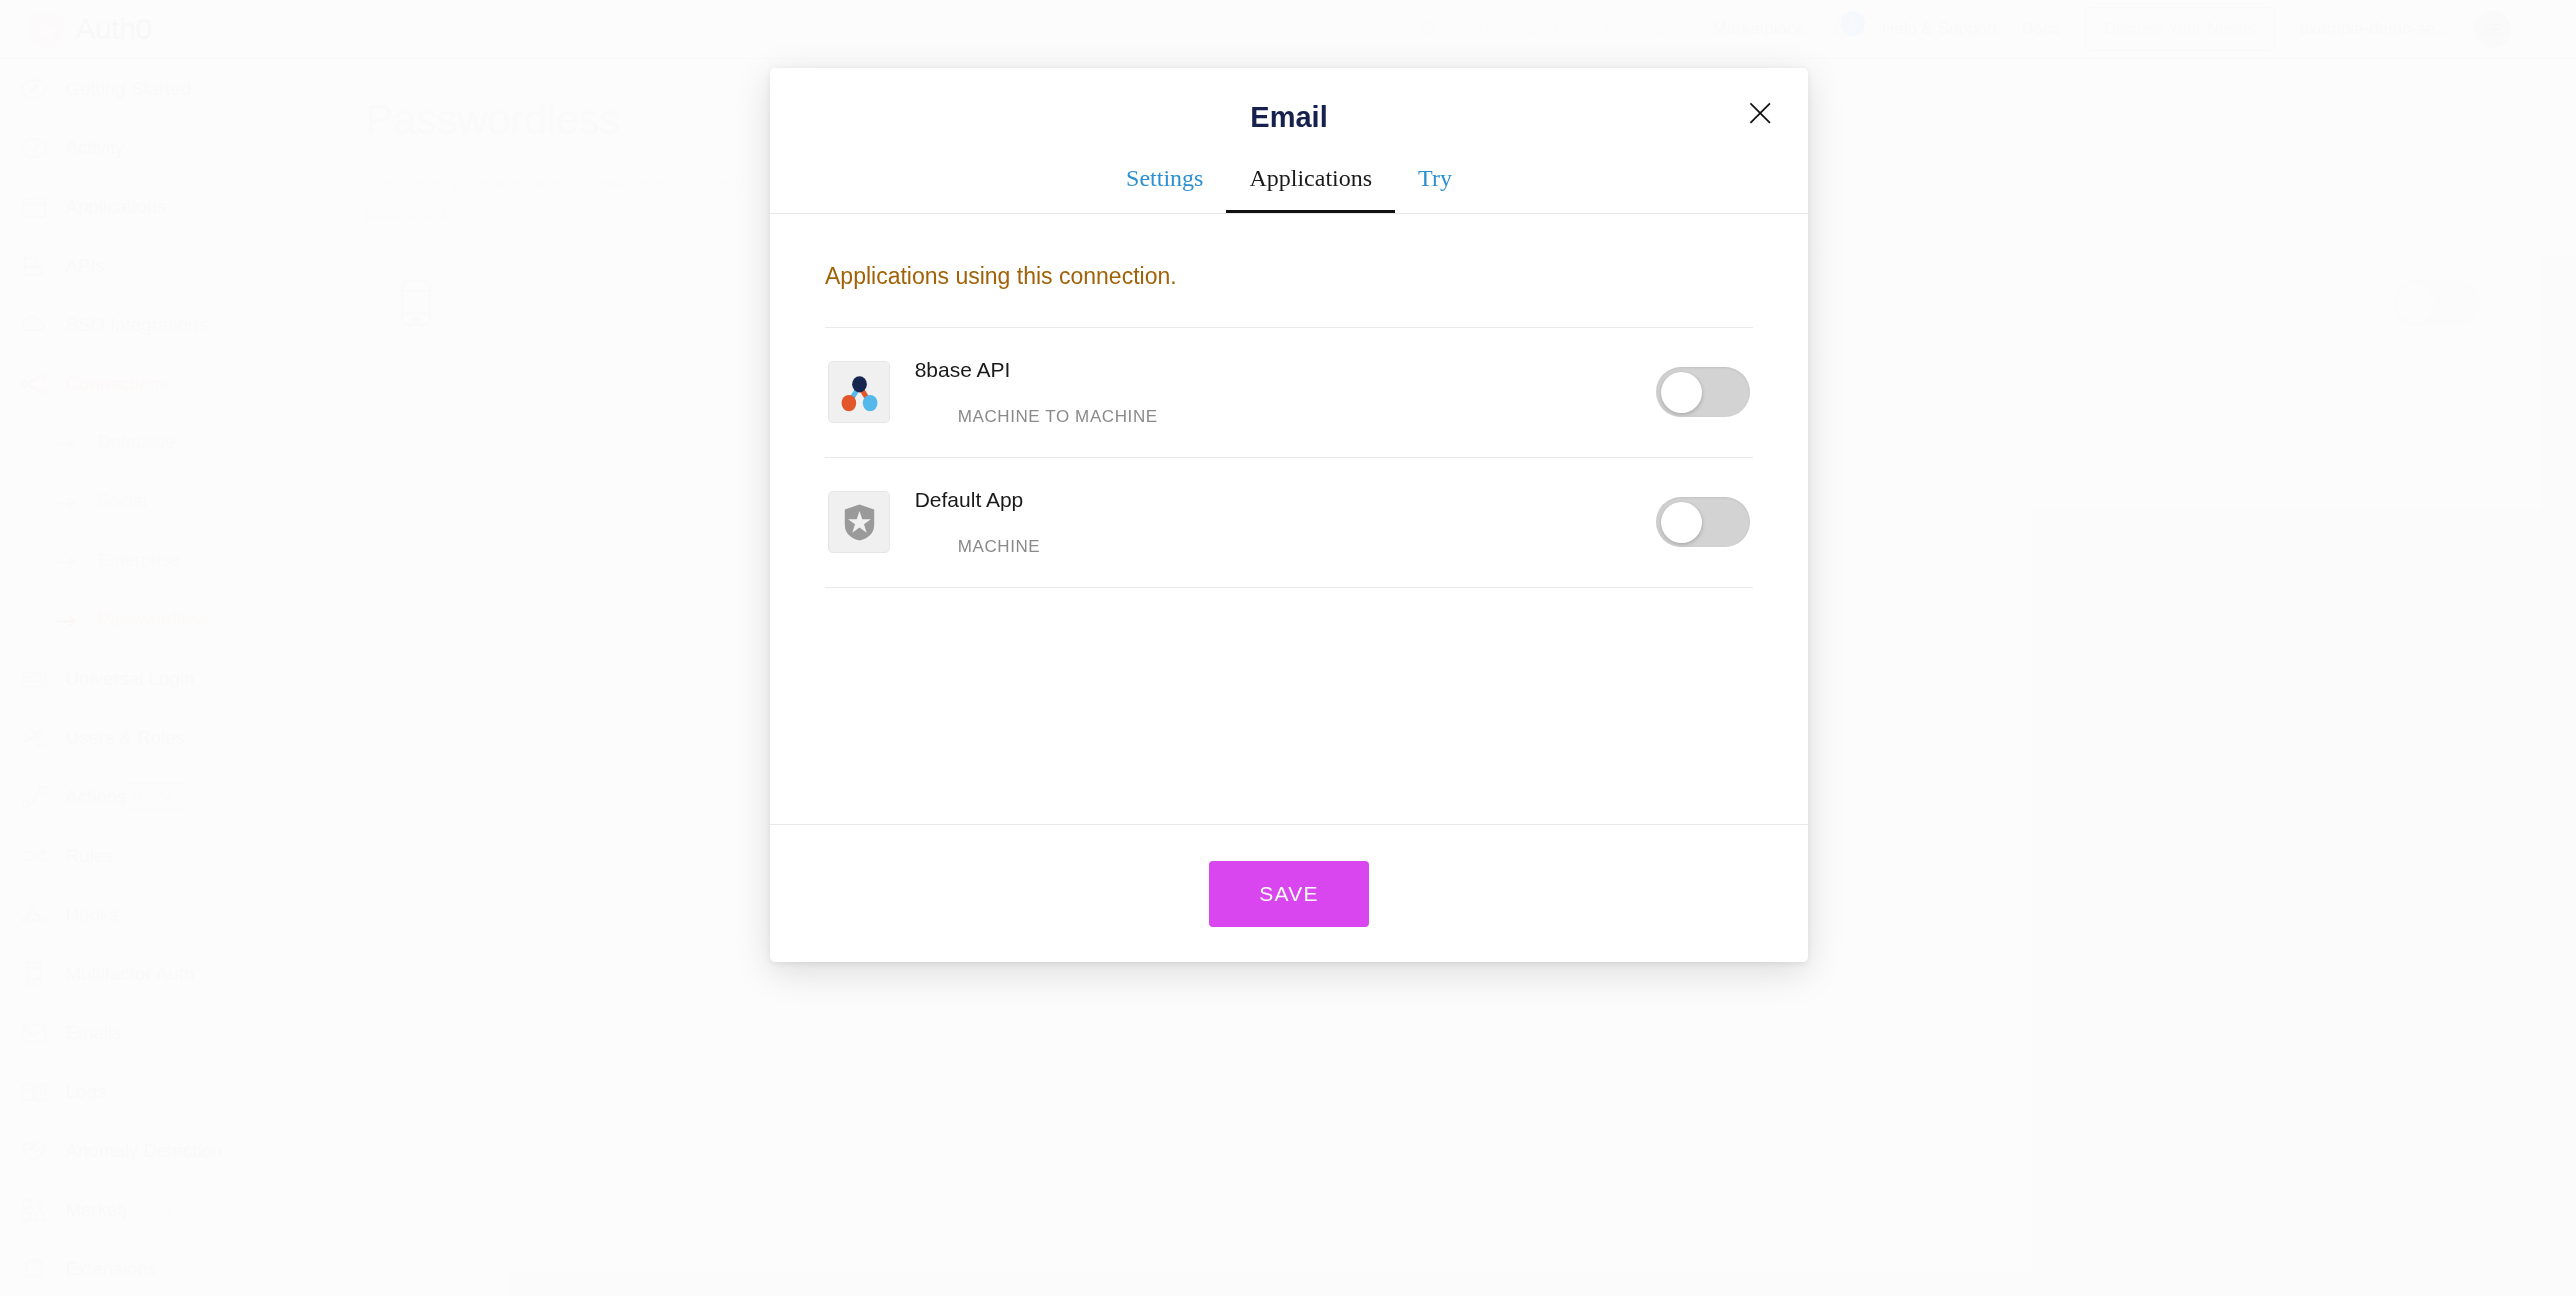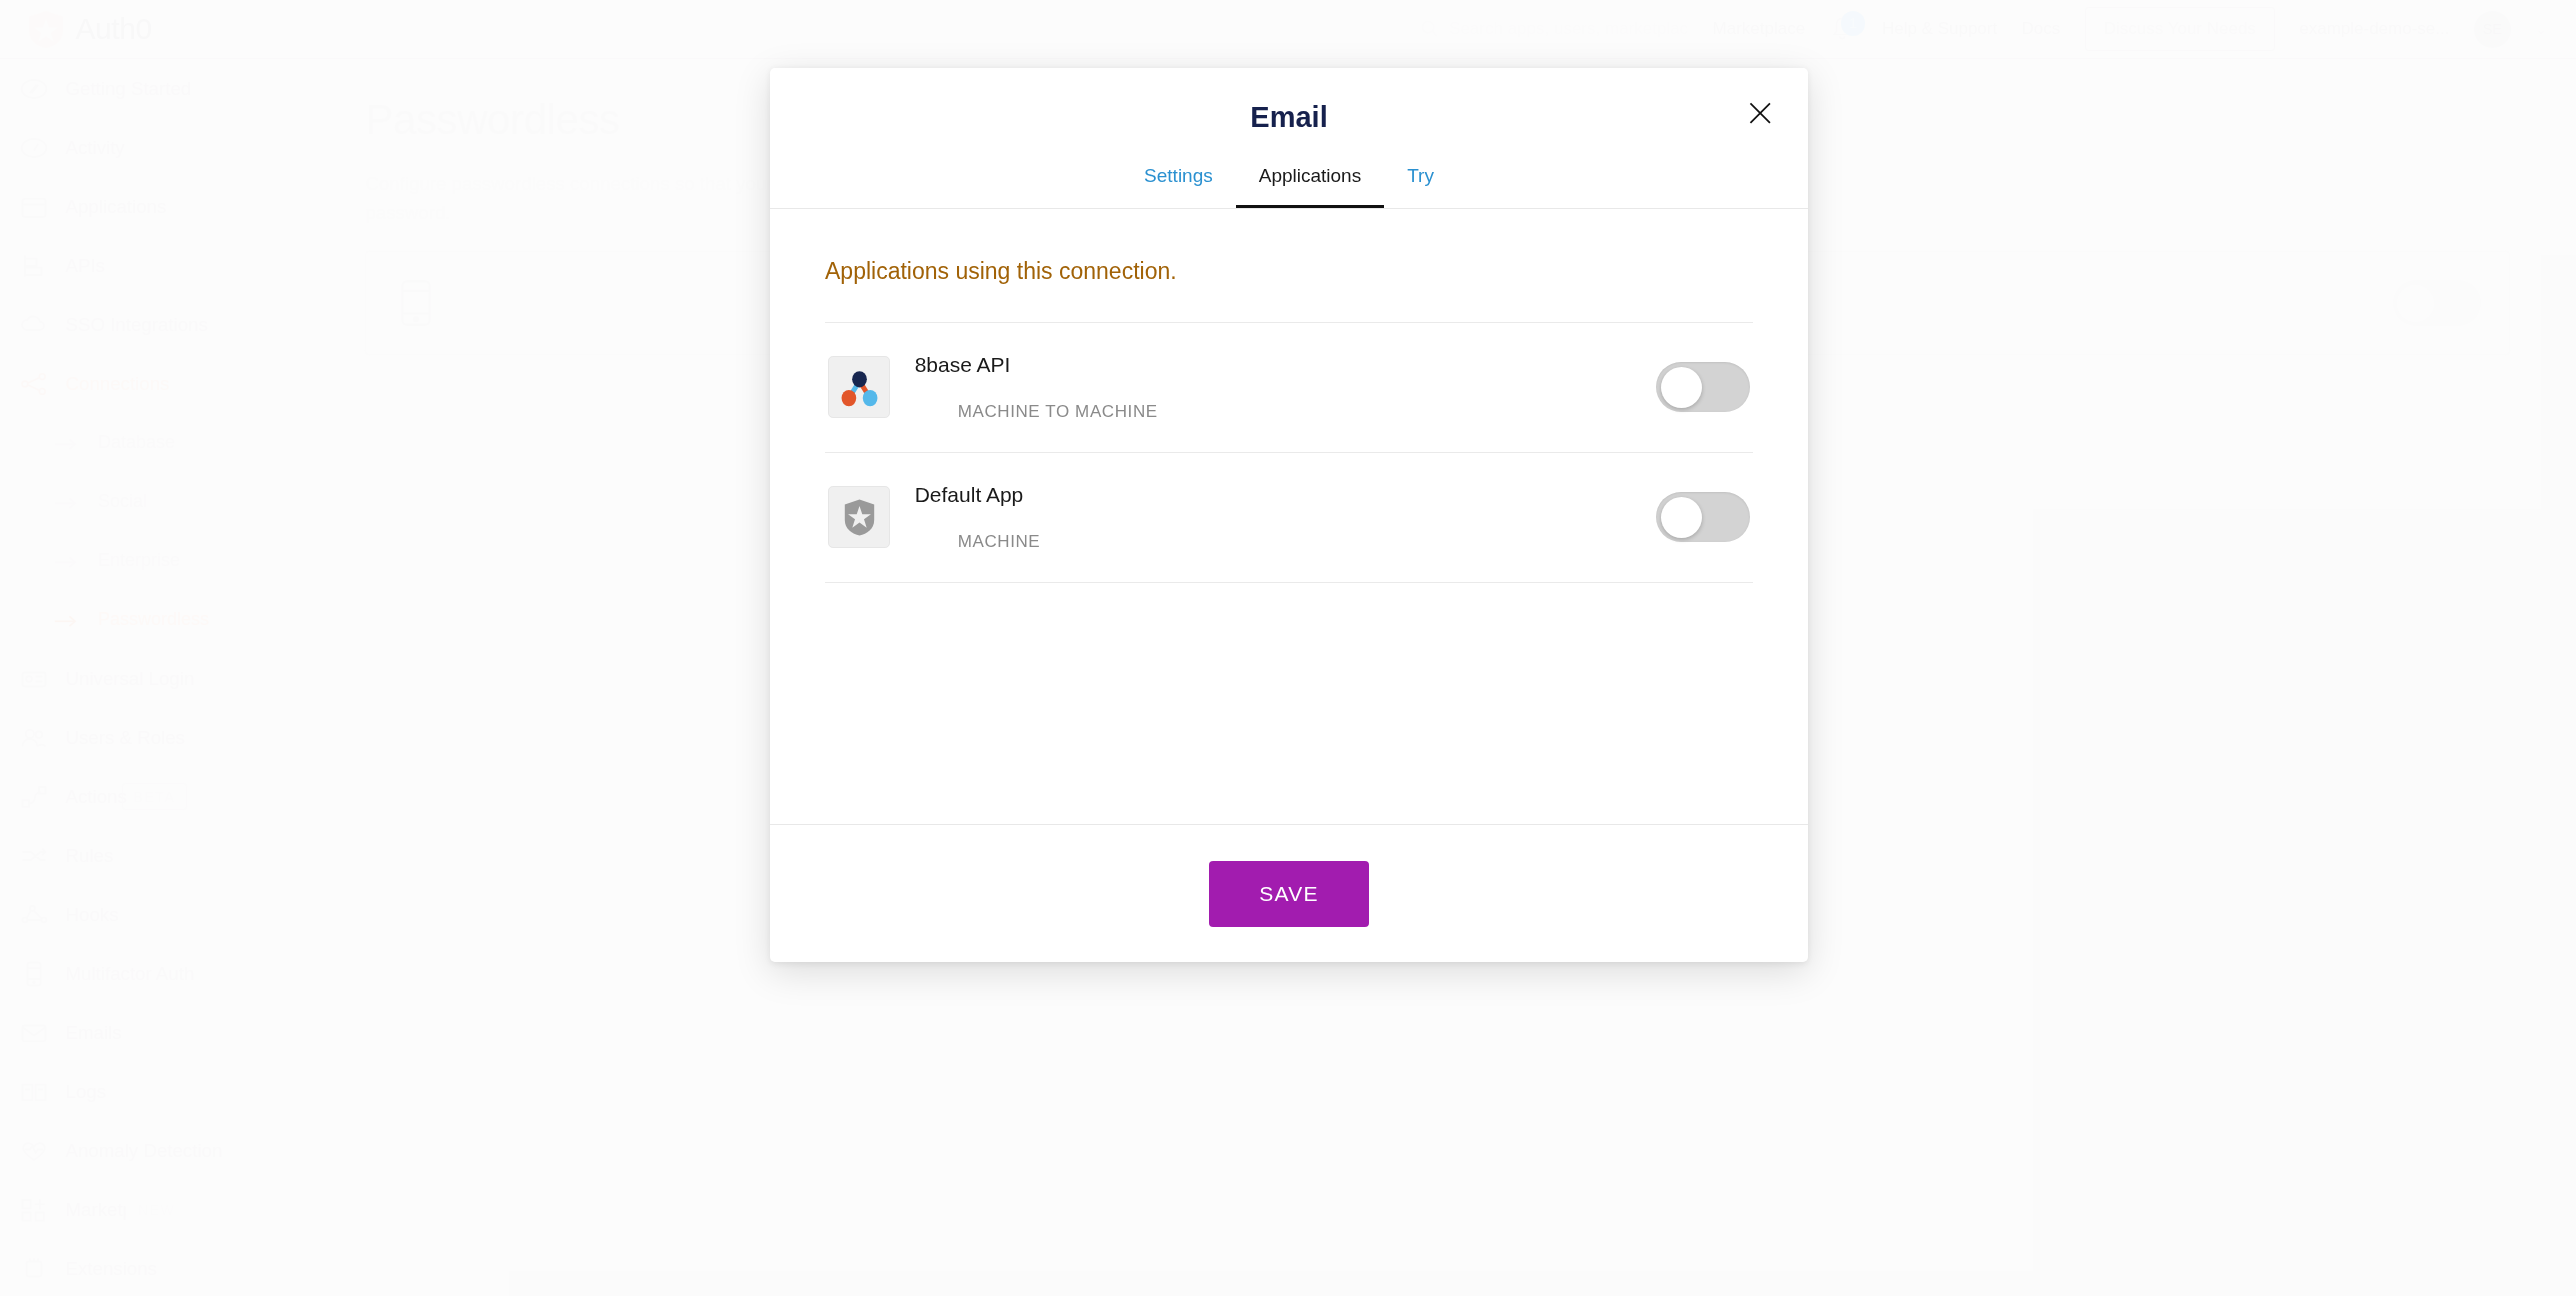--- a/index.html
+++ b/index.html
@@ -92,21 +92,21 @@
   .modal-title { text-align: center; font-size: 29px; color: #16214d; font-weight: 700; }
   .modal-close {
     position: absolute; right: 26px; top: 23px; width: 44px; height: 44px;
     display: flex; align-items: center; justify-content: center; cursor: pointer;
   }
   .modal-tabs {
     display: flex; justify-content: center; gap: 0; margin-top: 31px;
     border-bottom: 0.8px solid #e8e8e8;
   }
   .tab {
-    font-size: 19px; color: #2a90d0; padding: 0 23px 18px 23px; cursor: pointer; white-space: nowrap;
+    font-size: 24px; color: #2a90d0; padding: 0 23px 18px 23px; cursor: pointer; white-space: nowrap; font-family: Liberation Serif, serif;
   }
   .tab.active { color: #1a1a1a; border-bottom: 3.3px solid #111; }
 
   .modal-body { flex: 1; padding: 0 55px; }
   .body-note { font-size: 23px; color: #a16207; padding: 49px 0 37px 0; }
 
   .app-list { border-top: 0.8px solid #eaeaea; }
   .app-row {
     display: flex; align-items: center; gap: 24.4px;
     height: 130px; border-bottom: 0.8px solid #eaeaea; padding: 0 3.3px;
@@ -129,21 +129,21 @@
     width: 41px; height: 41px; border-radius: 50%; background: #fff; display: block;
     box-shadow: 0 1.6px 4.1px rgba(0,0,0,0.22);
   }
   .toggle.on { background: #5fc862; justify-content: flex-end; }
 
   .modal-foot {
     border-top: 0.8px solid #e8e8e8; height: 138px;
     display: flex; align-items: center; justify-content: center;
   }
   .save-btn {
-    background: #a21caf; color: #fff; border: none; border-radius: 4.1px;
+    background: #d946ef; color: #fff; border: none; border-radius: 4.1px;
     font-size: 21px; letter-spacing: 1.2px; padding: 21px 50px; cursor: pointer;
     font-family: "Liberation Sans", sans-serif;
   }
 </style>
 </head>
 <body>
 
 <div id="root">
 
   <div class="bg-app">

